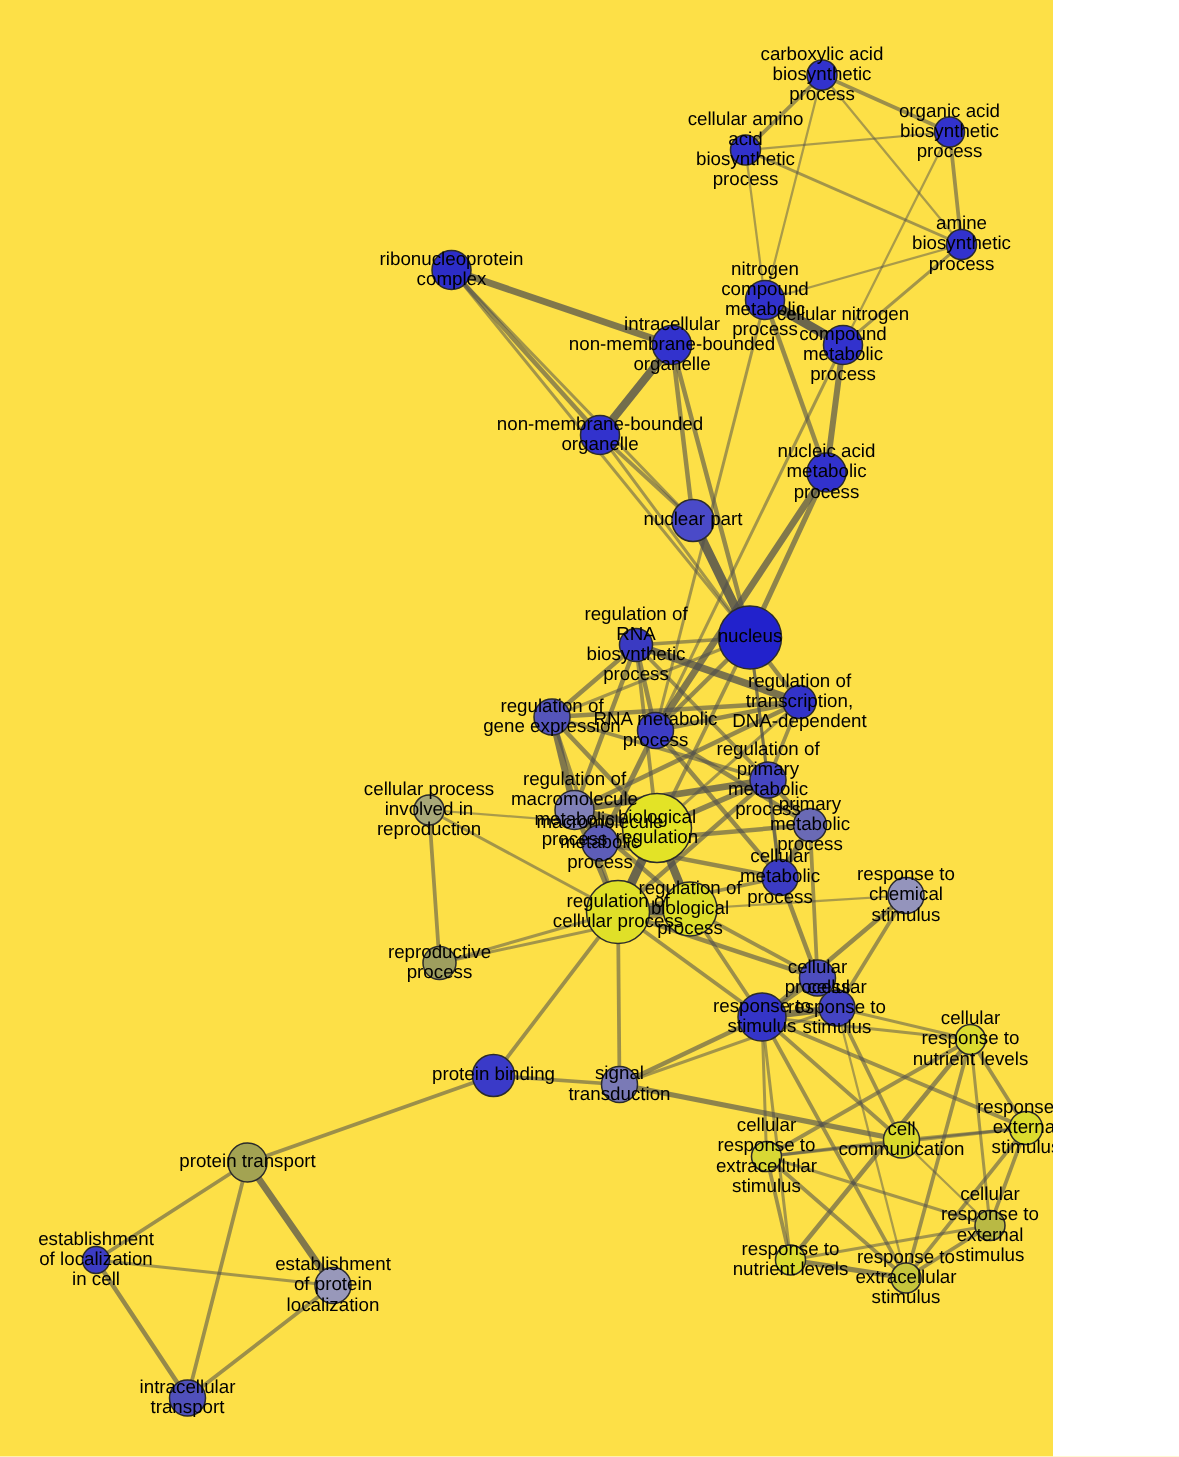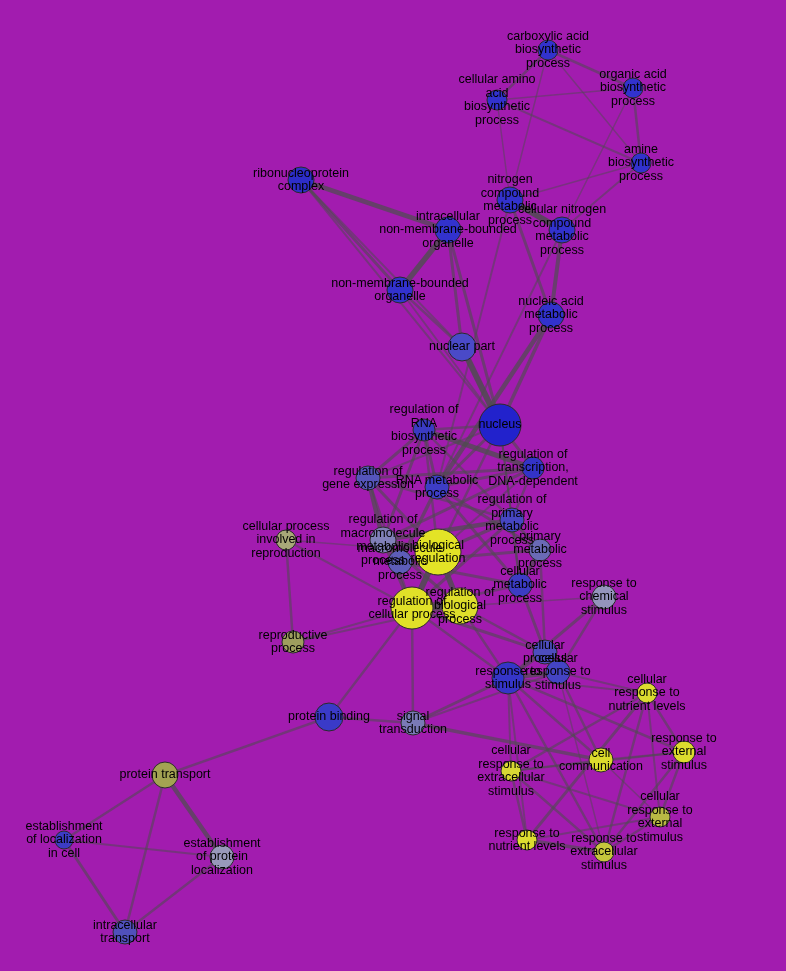--- a/index.html
+++ b/index.html
@@ -3,23 +3,23 @@
 <meta charset="utf-8">
 <style>
   html, body {
     margin: 0;
     padding: 0;
     background: #ffffff;
     font-family: "Liberation Sans", sans-serif;
   }
   #stage {
     position: relative;
-    width: 786px;
+    width: 702px;
     height: 971px;
-    background: #a21caf;
+    background: #fde047;
     overflow: hidden;
   }
   svg { display: block; }
   .node-label {
     font-family: "Liberation Sans", sans-serif;
     fill: #000000;
     pointer-events: none;
   }
   circle.node { stroke: #2b2b2b; stroke-width: 1; cursor: pointer; }
   line.edge { stroke-linecap: round; }

